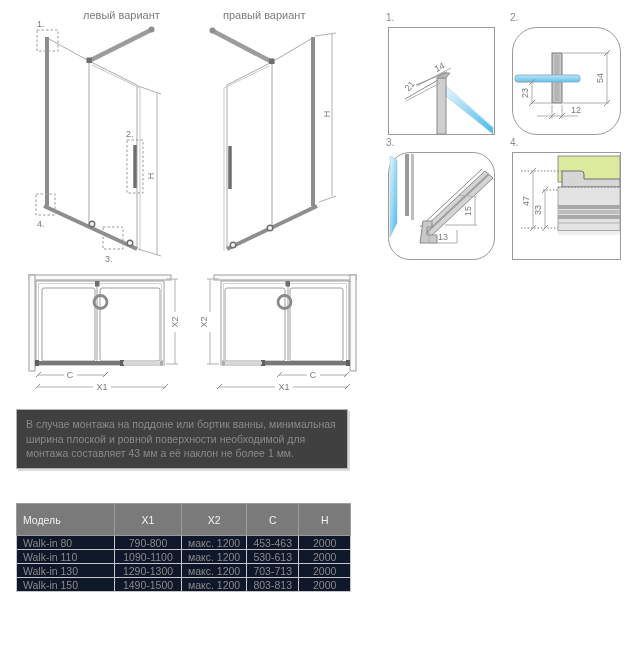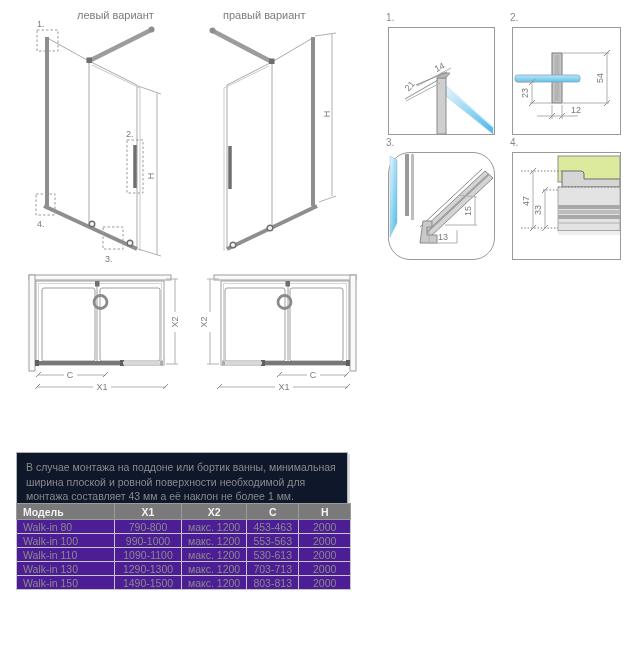--- a/index.html
+++ b/index.html
@@ -4,49 +4,49 @@
 <style>
   html,body{margin:0;padding:0;background:#fff;}
   .page{position:relative;width:637px;height:669px;background:#ffffff;overflow:hidden;
         font-family:"Liberation Sans",sans-serif;}
   .abs{position:absolute;}
   .title{font-size:11px;color:#7b7b7b;}
   .detail-label{font-size:10px;color:#8a8a8a;}
   
   .detail-box{position:absolute;border:1px solid #9a9a9a;background:#fff;}
   
-  .note-box{position:absolute;left:16px;top:452px;width:312px;min-height:40px;
-            border:1px solid #b3b3b3;box-shadow:2px 2px 0 #dcdcdc;background:#0f172a;
+  .note-box{position:absolute;left:16px;top:409px;width:312px;min-height:40px;
+            border:1px solid #b3b3b3;box-shadow:2px 2px 0 #dcdcdc;background:#404040;
             padding:7px 9px;font-size:10.5px;line-height:1.4;color:#8a8a8a;}
   
   table.spec{position:absolute;left:16px;top:503px;border-collapse:collapse;
              font-size:10.5px;color:#8a8a8a;table-layout:fixed;}
-  table.spec th{background:#7a7a7a;color:#f2f2f2;font-weight:bold;height:15px;
-                padding:0 6px;border:1px solid #9b9b9b;text-align:center;}
+  table.spec th{background:#7a7a7a;color:#f2f2f2;font-weight:normal;height:15px;
+                padding:8px 6px;border:1px solid #9b9b9b;text-align:center;}
   table.spec th.left, table.spec td.left{text-align:left;}
   table.spec td{border:1px solid #c6c6c6;height:13px;padding:0 6px;text-align:center;
-                background:#4c1d95;white-space:nowrap;}
+                background:#0f172a;white-space:nowrap;}
   
   svg text{font-family:"Liberation Sans",sans-serif;font-size:9px;fill:#7a7a7a;}
   .edge{stroke:#a9a9a9;stroke-width:1;fill:none;}
   .edge2{stroke:#c9c9c9;stroke-width:1;fill:none;}
   .profile{stroke:#8e8e8e;stroke-width:4;fill:none;}
   .bar{stroke:#9c9c9c;stroke-width:4.5;stroke-linecap:round;fill:none;}
   .dim{stroke:#b0b0b0;stroke-width:1;fill:none;}
   .tick{stroke:#8f8f8f;stroke-width:1;fill:none;}
   .dash{fill:none;stroke:#9a9a9a;stroke-width:1;stroke-dasharray:2.5 2;}
   .dark{fill:#6f6f6f;}
   .dot{fill:none;stroke:#7a7a7a;stroke-width:1;stroke-dasharray:1.5 1.8;}
 </style>
 </head>
 <body>
 
 <div class="page">
 
-  <div class="abs title" style="left:77px;top:9px;">левый вариант</div>
+  <div class="abs title" style="left:83px;top:9px;">левый вариант</div>
   <div class="abs title" style="left:223px;top:9px;">правый вариант</div>
 
   <svg class="abs" style="left:15px;top:6px;" width="170" height="262" viewBox="0 0 170 262">
     <g>
       <line class="edge" x1="34" y1="33" x2="74" y2="55"></line>
       <line class="edge" x1="74" y1="55" x2="74" y2="221"></line>
       <line class="edge" x1="74" y1="55" x2="122" y2="79"></line>
       <line class="edge" x1="122" y1="79" x2="122" y2="243"></line>
       <line class="edge2" x1="125" y1="82" x2="125" y2="245"></line>
       <line class="edge2" x1="77" y1="59" x2="125" y2="82"></line>
@@ -221,21 +221,21 @@
         <text transform="translate(52,42) rotate(-28)" text-anchor="middle">14</text>
       </g>
       <g>
         <line class="dim" x1="17" y1="73" x2="51" y2="55"></line>
         <line class="tick" x1="49" y1="52" x2="16" y2="71"></line>
         <text transform="translate(23,60) rotate(-50)" text-anchor="middle">21</text>
       </g>
     </svg>
   </div>
 
-  <div class="detail-box" style="left:512px;top:27px;width:107px;height:106px;">
+  <div class="detail-box" style="left:512px;top:27px;width:107px;height:106px;border-radius:25px;">
     <svg width="107" height="106" viewBox="0 0 107 106">
       <defs>
         <linearGradient id="gl2" x1="0" y1="0" x2="0" y2="1">
           <stop offset="0" stop-color="#bfe6f7"></stop>
             <stop offset="1" stop-color="#5fc2ec"></stop>
         </linearGradient>
       </defs>
       <rect x="39" y="25" width="10" height="50" fill="#c6c6c6" stroke="#787878"></rect>
       <rect x="41.5" y="27" width="5" height="46" fill="#b4b4b4"></rect>
       <rect x="2" y="47" width="65" height="7" rx="2.5" fill="url(#gl2)" stroke="#78a8bd" stroke-width="0.8"></rect>
@@ -355,27 +355,20 @@
     </thead>
     <tbody>
       <tr>
         <td class="left">Walk-in 80</td>
         <td>790-800</td>
         <td>макс. 1200</td>
         <td>453-463</td>
         <td>2000</td>
       </tr>
       <tr>
-        <td class="left">Walk-in 100</td>
-        <td>990-1000</td>
-        <td>макс. 1200</td>
-        <td>553-563</td>
-        <td>2000</td>
-      </tr>
-      <tr>
         <td class="left">Walk-in 110</td>
         <td>1090-1100</td>
         <td>макс. 1200</td>
         <td>530-613</td>
         <td>2000</td>
       </tr>
       <tr>
         <td class="left">Walk-in 130</td>
         <td>1290-1300</td>
         <td>макс. 1200</td>

